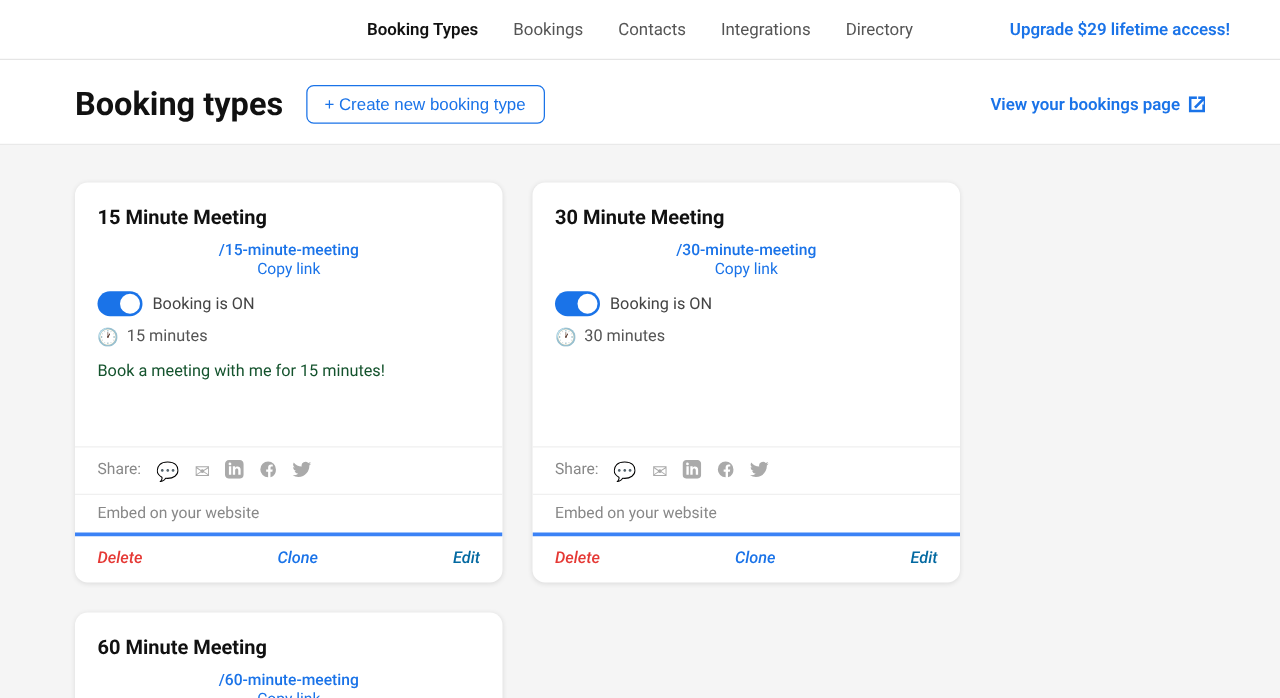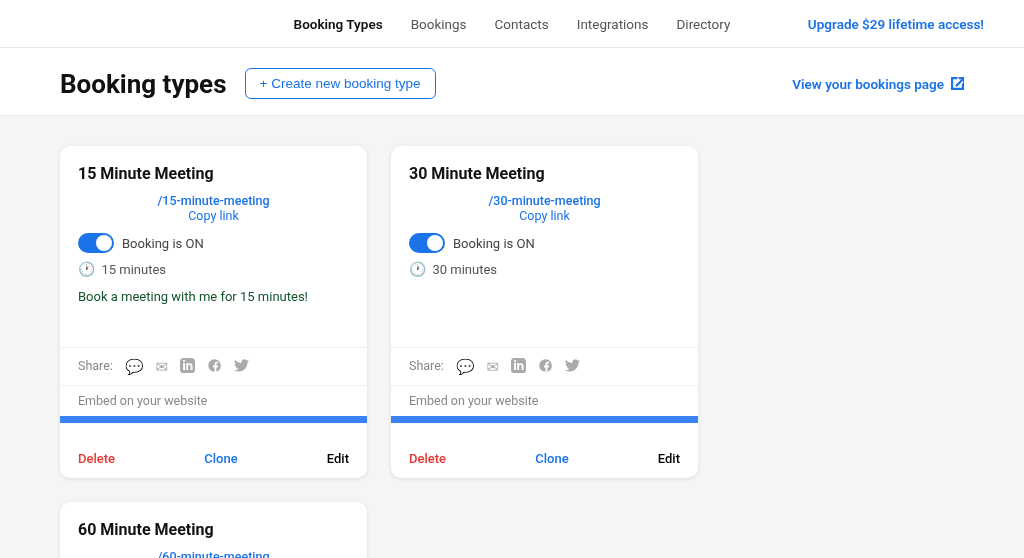--- a/index.html
+++ b/index.html
@@ -16,21 +16,21 @@
     .page-header { background: #fff; padding: 20px 60px 16px; display: flex; align-items: center; justify-content: space-between; border-bottom: 1px solid #e9e9e9; }
     .page-header-left { display: flex; align-items: center; gap: 18px; }
     .page-title { font-size: 26px; font-weight: 700; color: #111; }
     .create-btn { border: 1.5px solid #1a73e8; color: #1a73e8; background: #fff; border-radius: 6px; padding: 7px 14px; font-size: 13.5px; cursor: pointer; font-weight: 500; }
     .view-page-link { color: #1a73e8; font-weight: 600; font-size: 13.5px; cursor: pointer; display: flex; align-items: center; gap: 4px; }
 
     
     .cards-area { padding: 30px 60px; display: flex; gap: 24px; flex-wrap: wrap; }
 
     
-    .card { background: #fff; border-radius: 10px; box-shadow: 0 1px 4px rgba(0,0,0,0.10); width: 307px; min-height: 320px; display: flex; flex-direction: column; overflow: hidden; }
+    .card { background: #fff; border-radius: 10px; box-shadow: 0 1px 4px rgba(0,0,0,0.10); width: 342px; min-height: 320px; display: flex; flex-direction: column; overflow: hidden; }
     .card-body { padding: 18px 18px 12px; flex: 1; }
     .card-title { font-size: 16px; font-weight: 700; color: #111; margin-bottom: 10px; }
     .card-url-row { display: flex; align-items: center; justify-content: space-between; margin-bottom: 10px; flex-direction: column; }
     .card-url { color: #1a73e8; font-size: 12.5px; font-weight: 500; text-decoration: none; }
     .copy-link { color: #1a73e8; font-size: 12.5px; cursor: pointer; }
     .toggle-row { display: flex; align-items: center; gap: 8px; margin-bottom: 8px; }
     .toggle { width: 36px; height: 20px; border-radius: 10px; background: #1a73e8; position: relative; display: inline-block; cursor: pointer; }
     .toggle::after { content: ''; position: absolute; width: 16px; height: 16px; background: #fff; border-radius: 50%; top: 2px; left: 2px; transition: left 0.2s; }
     .toggle.on::after { left: 18px; }
     .toggle-label { font-size: 13px; color: #444; }
@@ -41,24 +41,24 @@
     
     .card-share { padding: 10px 18px 8px; border-top: 1px solid #f0f0f0; display: flex; align-items: flex-start; gap: 12px; }
     .share-label { font-size: 12.5px; color: #888; }
     .share-icon { color: #aaa; font-size: 15px; cursor: pointer; }
 
     
     .card-embed { padding: 6px 18px 8px; border-top: 1px solid #f0f0f0; }
     .embed-text { font-size: 12.5px; color: #888; cursor: pointer; }
 
     
-    .card-actions { padding: 28px 18px 12px; border-top: 7px solid #3b82f6; display: flex; align-items: center; justify-content: space-between; }
+    .card-actions { padding: 10px 18px 12px; border-top: 3px solid #3b82f6; display: flex; align-items: center; justify-content: space-between; font-style: italic; }
     .action-delete { color: #e53935; font-size: 13px; cursor: pointer; font-weight: 500; }
     .action-clone { color: #1a73e8; font-size: 13px; cursor: pointer; font-weight: 500; }
-    .action-edit { color: #000000; font-size: 13px; cursor: pointer; font-weight: 500; text-align: right; }
+    .action-edit { color: #0369a1; font-size: 13px; cursor: pointer; font-weight: 500; text-align: right; }
 
     
     .ext-icon { display: inline-block; width: 13px; height: 13px; vertical-align: middle; margin-left: 3px; }
   </style>
 </head>
 <body>
 
 <nav class="nav">
   <div class="nav-links">
 

